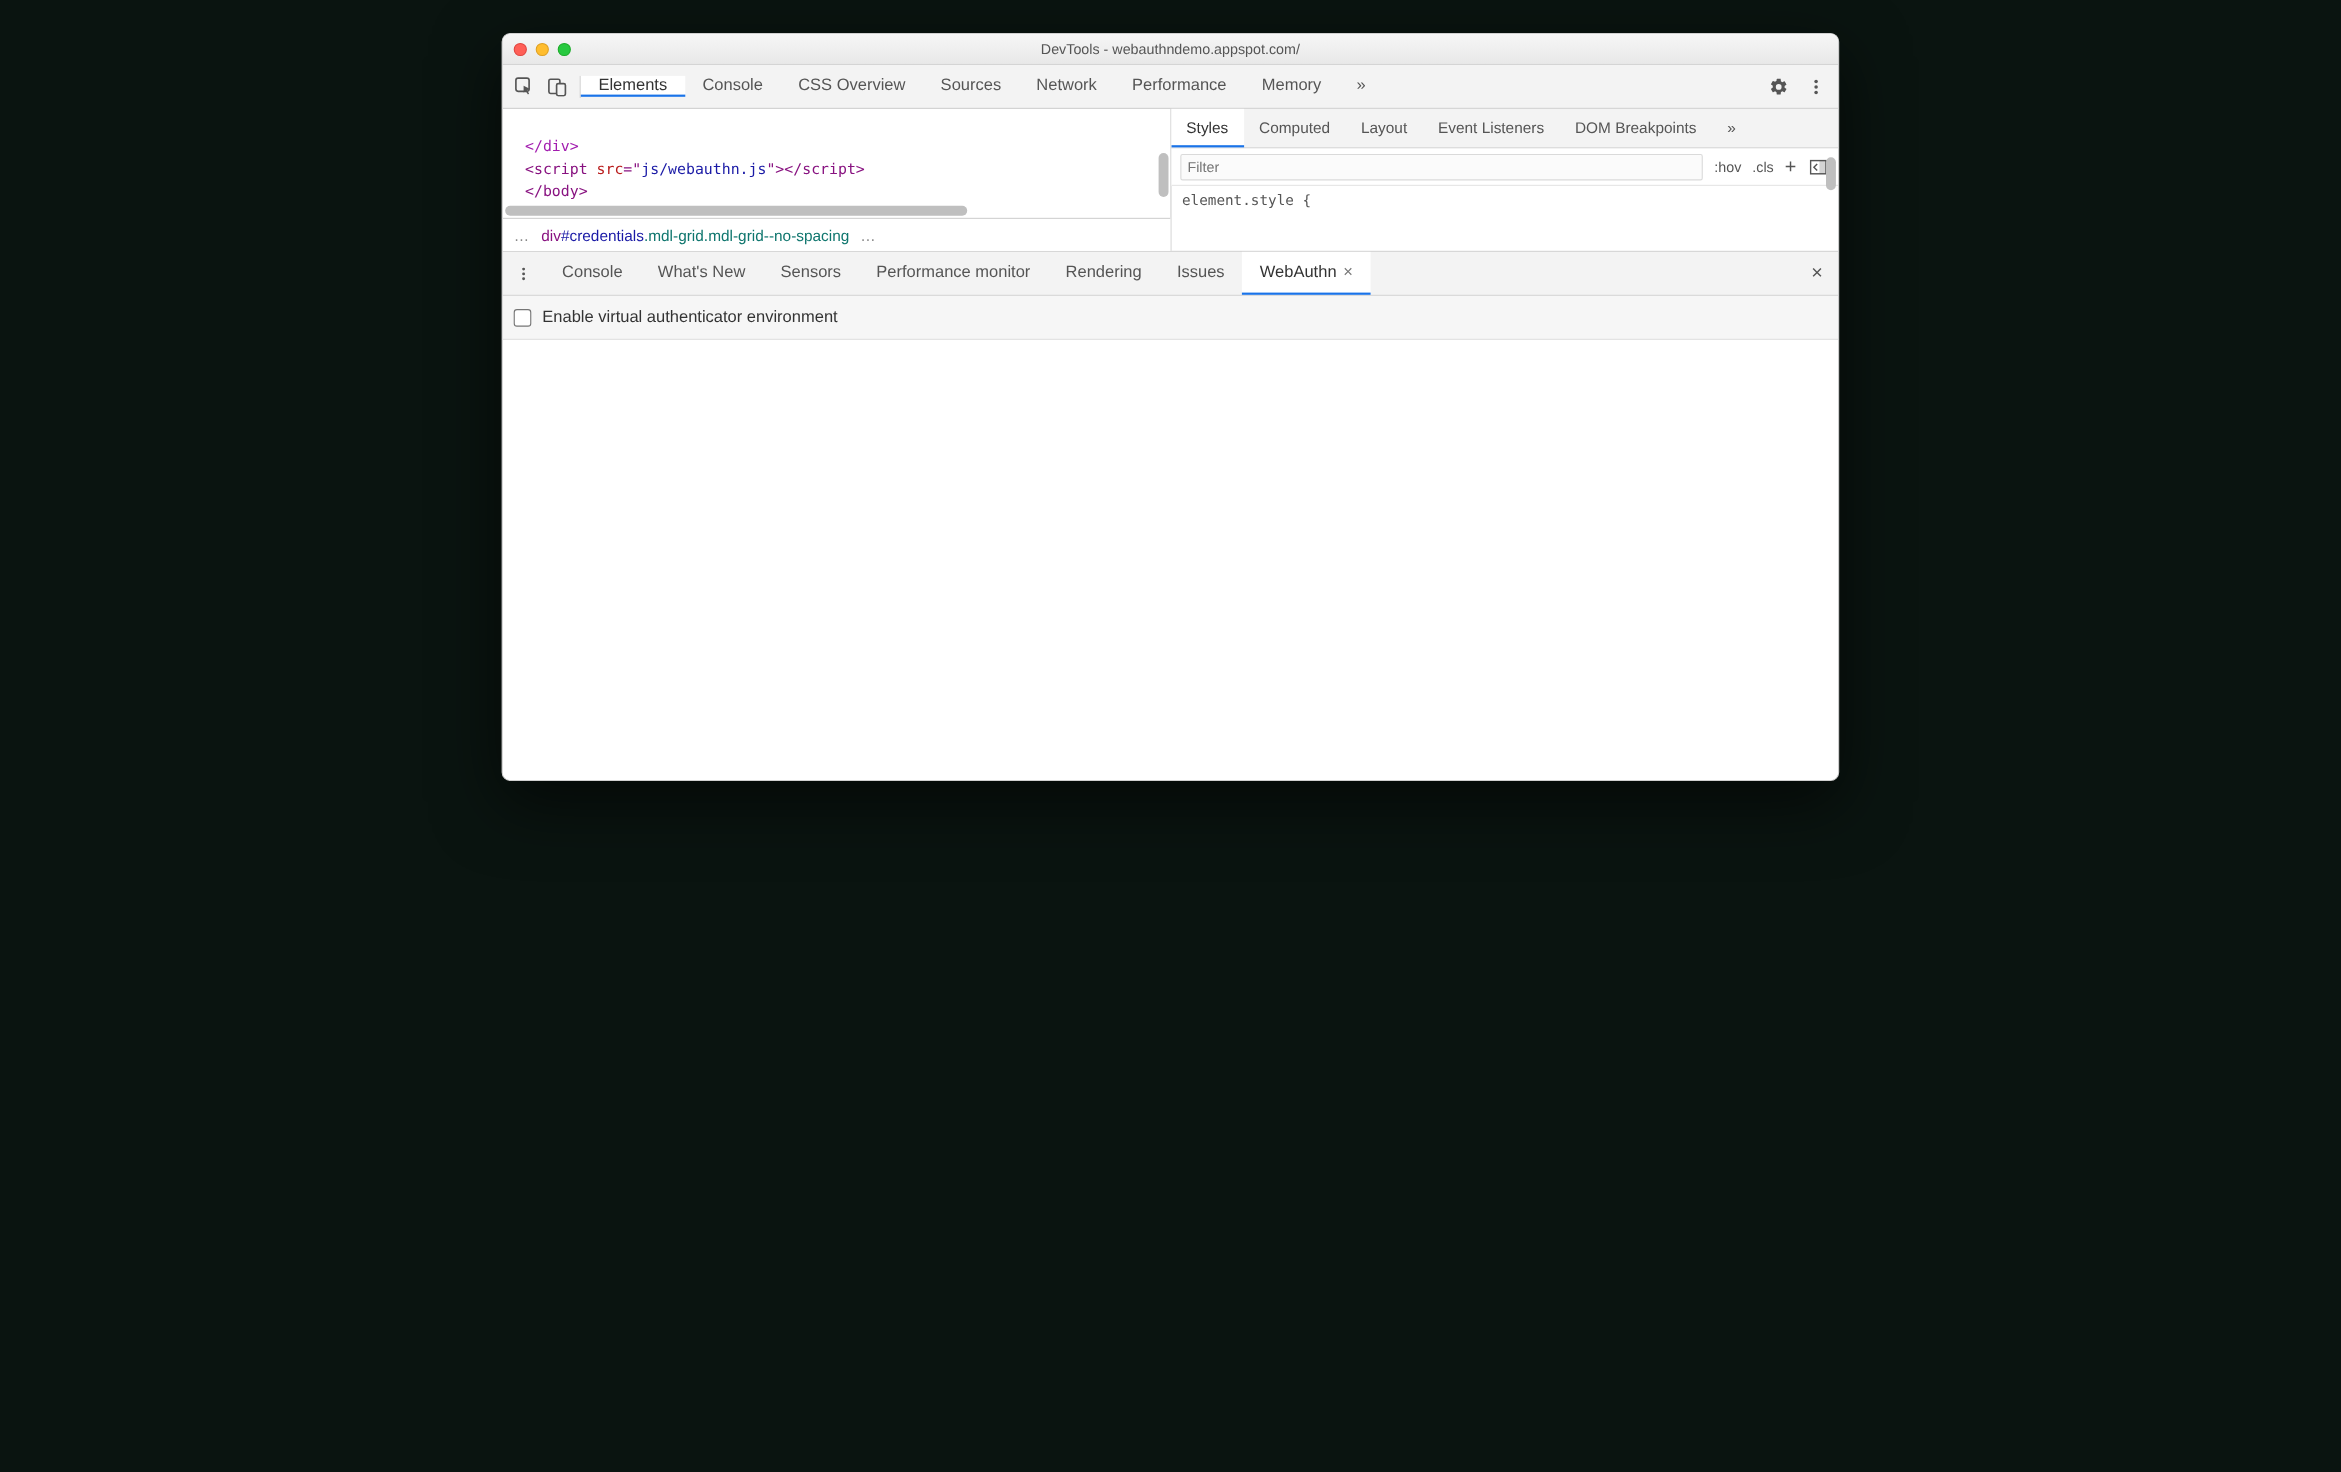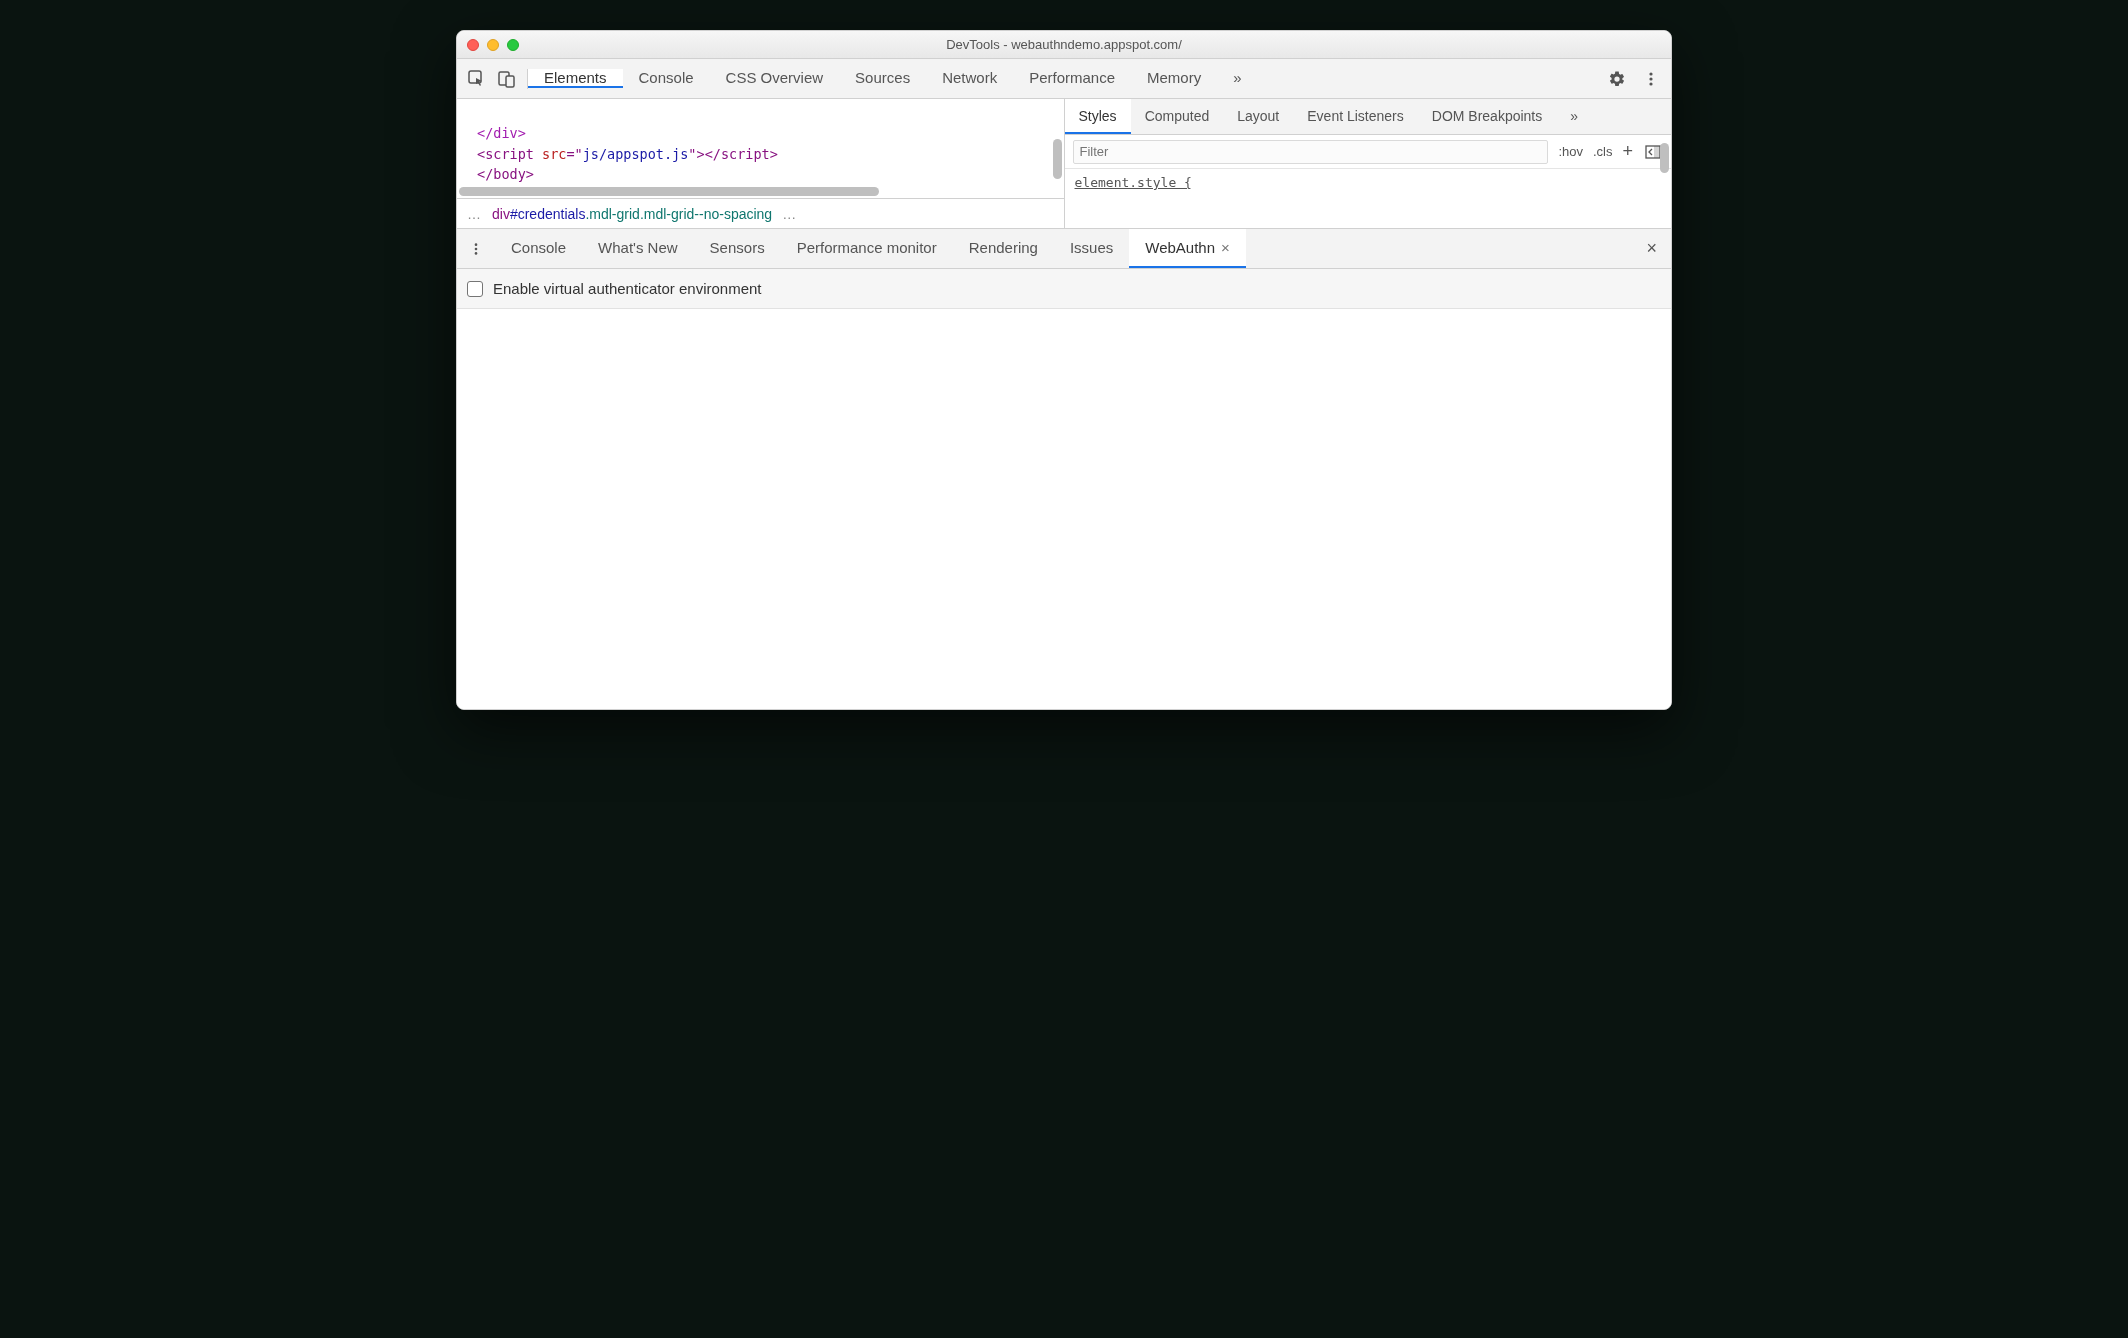--- a/index.html
+++ b/index.html
@@ -85,21 +85,21 @@
   .styles-tabs .sspacer{flex:1;}
   .filter-row {
     height: 34px; border-bottom: 1px solid #e5e5e5; display:flex; align-items:center;
     padding: 0 8px; gap: 10px; background:#fff;
   }
   .filter-input {
     flex: 1; height: 24px; border: 1px solid #dadada; background:#fbfbfb;
     font-size: 13px; padding: 0 6px; color:#333; border-radius:2px;
   }
   .filter-row .chip { font-family: Liberation Sans, sans-serif; font-size:13px; color:#555; cursor:pointer; }
-  .element-style { padding: 6px 10px; font-family: Menlo, monospace; font-size: 13px; color:#555;text-decoration:underline; }
+  .element-style { padding: 6px 10px; font-family: Menlo, monospace; font-size: 13px; color:#555; }
   .right-scroll { position:absolute; right:2px; top:44px; width:9px; height:30px; background:#bfbfbf; border-radius:5px; }
   .drawer-tabs {
     height: 40px; border-bottom: 1px solid #d0d0d0; display:flex; align-items:stretch;
     background:#f3f3f3;
   }
   .drawer-tabs .dicon { display:flex; align-items:center; padding:0 12px; color:#555; cursor:pointer;}
   .drawer-tabs .dtab { padding:0 16px; display:flex; align-items:center; font-size:15px; color:#555; cursor:pointer; border-bottom:2px solid transparent; gap:6px;}
   .drawer-tabs .dtab.active { color:#333; border-bottom:2px solid #1a73e8; background:#fff;}
   .drawer-tabs .dspacer{flex:1;}
   .drawer-tabs .close { padding:0 14px; display:flex; align-items:center; color:#555; cursor:pointer; font-size:18px;}
@@ -184,21 +184,21 @@
             <circle cx="8" cy="13" r="1.6"></circle>
           </svg>
       </span>
     </div>
   </div>
 
   <div class="split">
     <div class="left-pane">
       <div class="code-area">
 <span class="t-dimgray">&lt;/div&gt;</span>
-<span class="t-purple">&lt;script </span><span class="t-brown">src</span><span class="t-purple">="</span><span class="t-blue">js/appspot.js</span><span class="t-purple">"&gt;</span><span class="t-purple">&lt;/</span><span class="t-purple">script&gt;</span>
+<span class="t-purple">&lt;script </span><span class="t-brown">src</span><span class="t-purple">="</span><span class="t-blue">js/webauthn.js</span><span class="t-purple">"&gt;</span><span class="t-purple">&lt;/</span><span class="t-purple">script&gt;</span>
 <span class="t-purple">&lt;/body&gt;</span>
         <div class="scrollbar-v"></div>
         <div class="scrollbar-h"></div>
       </div>
       <div class="breadcrumb">
         <span class="dots">…</span>
         <span>
           <span class="bc-div">div</span><span class="bc-id">#credentials</span><span class="bc-cls">.mdl-grid</span><span class="bc-cls">.mdl-grid--no-spacing</span>
         </span>
         <span class="dots">…</span>

